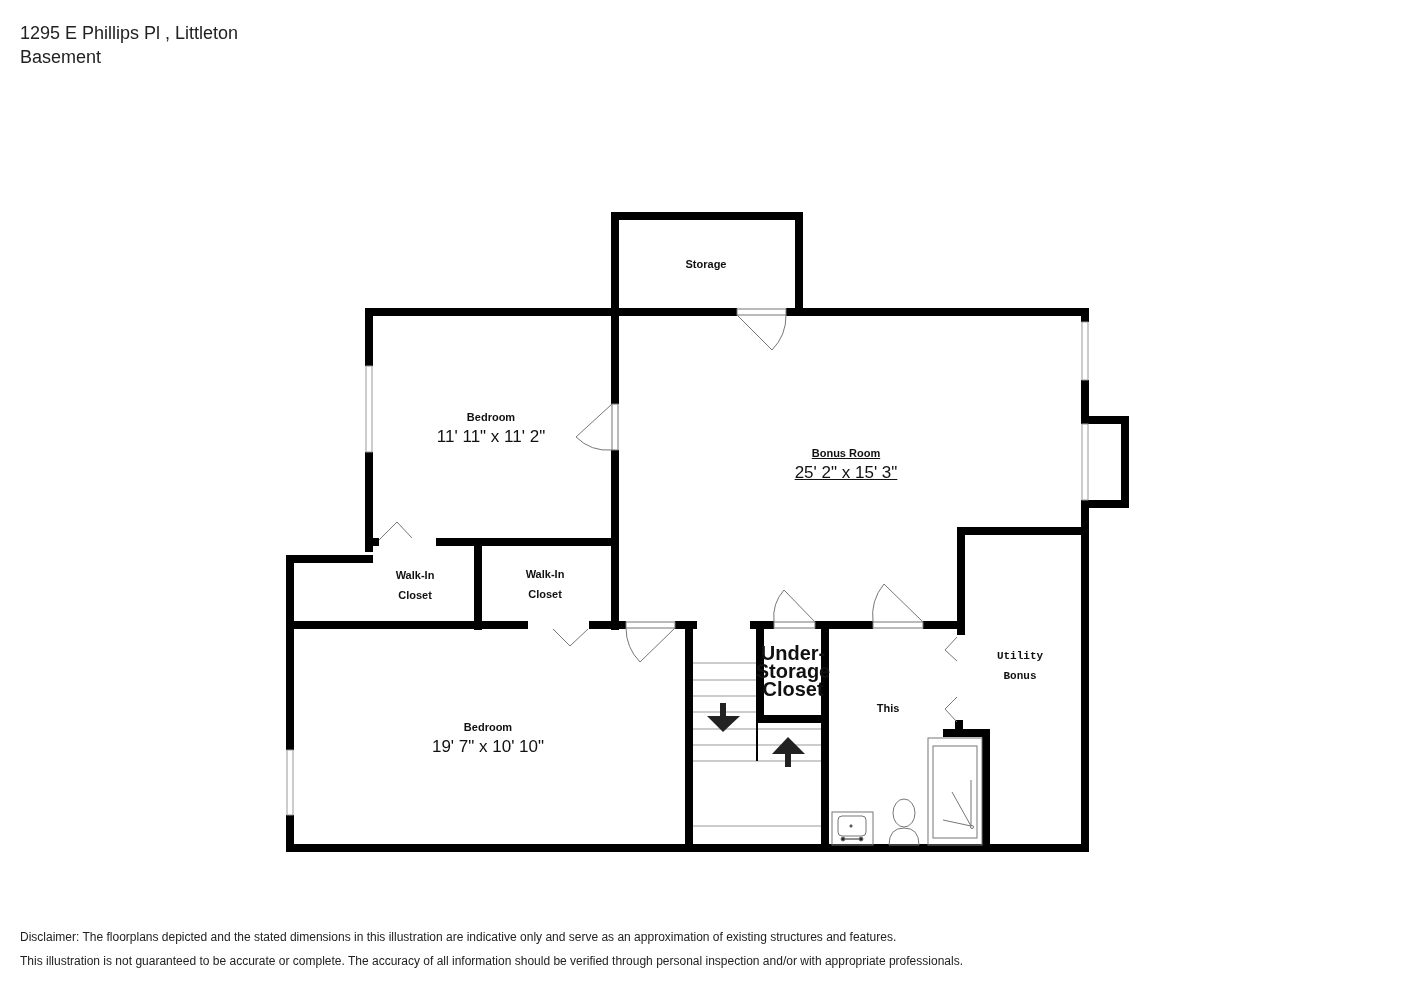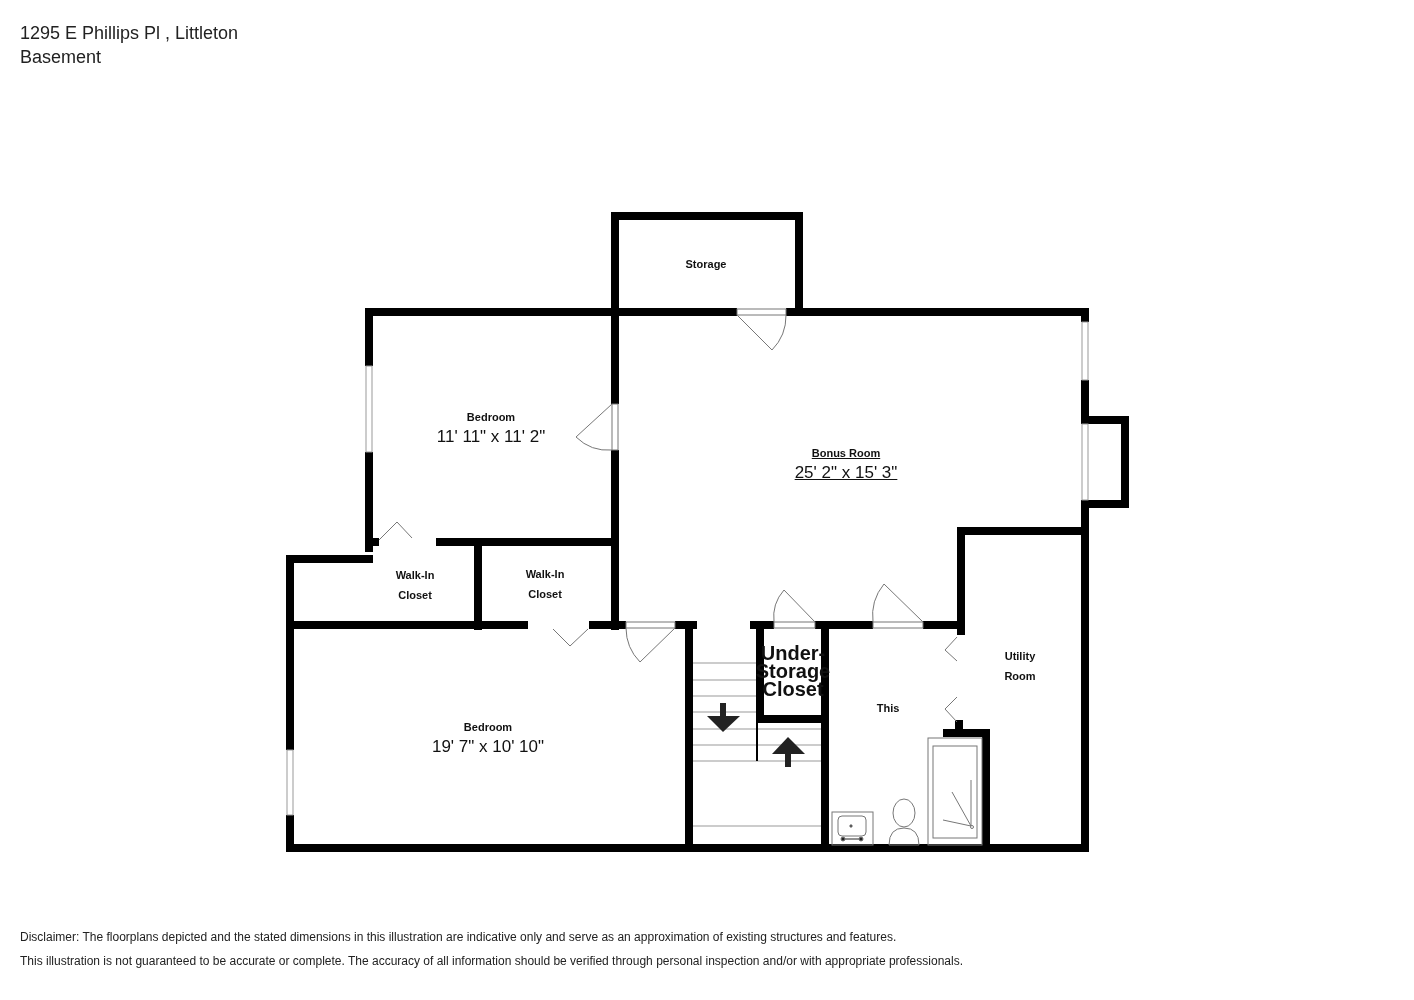--- a/index.html
+++ b/index.html
@@ -172,23 +172,23 @@
 <div class="lbl tight" style="left:793px; top:644px;">
   <span class="nm">Under-</span>
   <span class="nm">Storage</span>
   <span class="nm">Closet</span>
 </div>
 
 <div class="lbl" style="left:888px; top:698px;">
   <span class="nm">This</span>
 </div>
 
-<div class="lbl" style="left:1020px; top:646px;">
+<div class="lbl" style="left:1020px; top:646px;font-family:Liberation Mono, monospace;">
   <span class="nm">Utility</span>
-  <span class="nm">Room</span>
+  <span class="nm">Bonus</span>
 </div>
 
 <div class="lbl" style="left:488px; top:717px;">
   <span class="nm">Bedroom</span>
   <span class="dm">19' 7" x 10' 10"</span>
 </div>
 
 <div class="disc l1">Disclaimer: The floorplans depicted and the stated dimensions in this illustration are indicative only and serve as an approximation of existing structures and features.</div>
 <div class="disc l2">This illustration is not guaranteed to be accurate or complete. The accuracy of all information should be verified through personal inspection and/or with appropriate professionals.</div>
 

